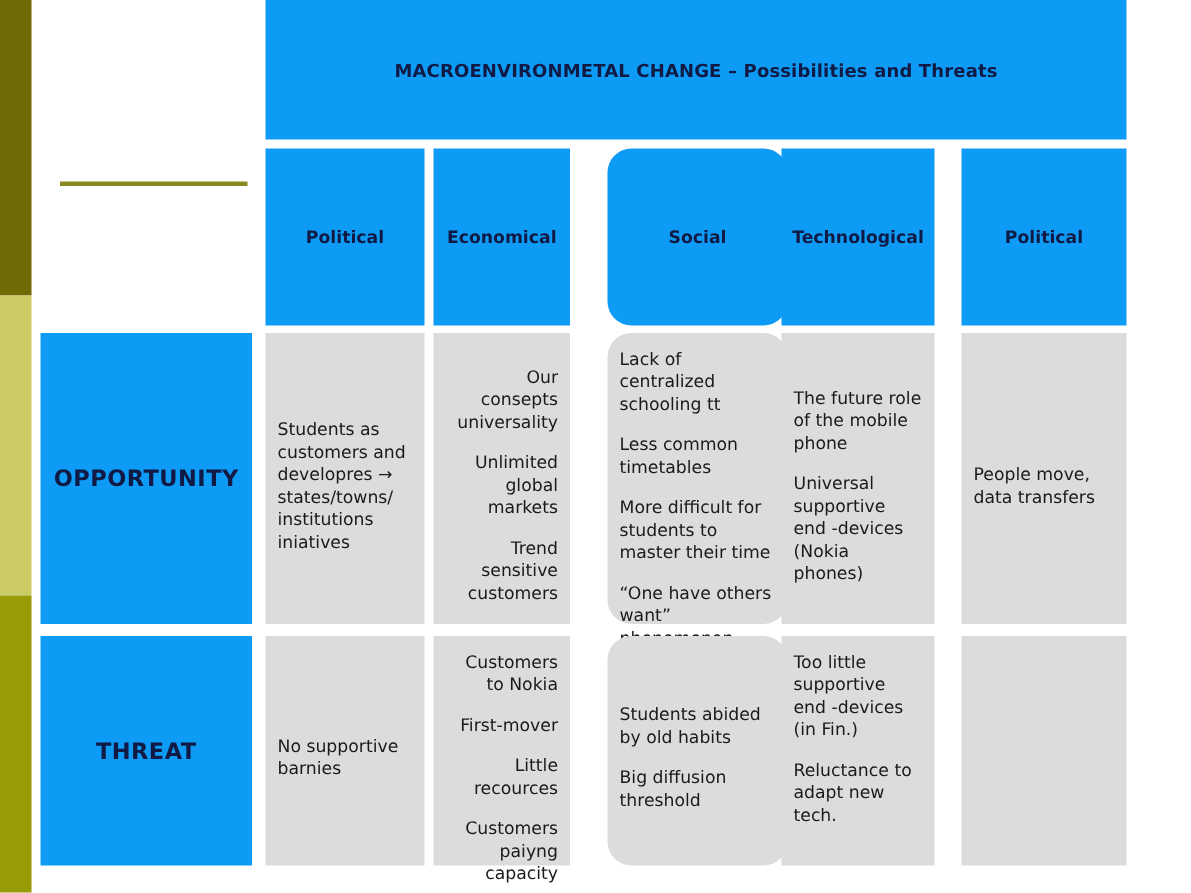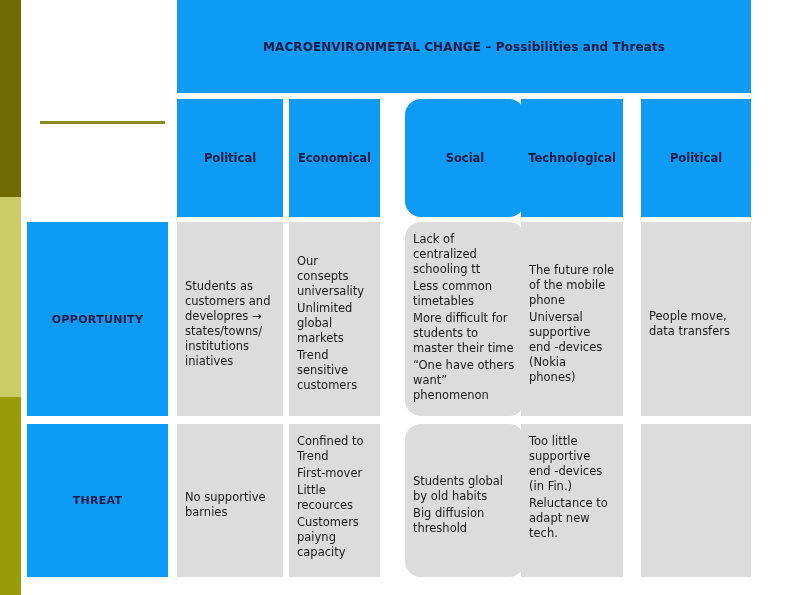--- a/index.html
+++ b/index.html
@@ -78,21 +78,21 @@
     justify-content: center;
     box-sizing: border-box;
   }
 
   .row-label {
     position: absolute;
     left: 27px;
     width: 141px;
     background: #0D9BF5;
     color: #101A44;
-    font-size: 11px;
+    font-size: 15px;
     font-weight: bold;
     letter-spacing: 0.3px;
     display: flex;
     align-items: center;
     justify-content: center;
     box-sizing: border-box;
   }
   #row-label-opportunity { top: 222px; height: 194px; }
   #row-label-threat      { top: 424px; height: 153px; }
 
@@ -105,26 +105,26 @@
     font-size: 11.5px;
     line-height: 15px;
   }
   .row-opp    { top: 222px; height: 194px; }
   .row-threat { top: 424px; height: 153px; }
 
   .data-cell p {
     margin: 0 0 0 0;
   }
   .data-cell p + p {
-    margin-top: 2px;
+    margin-top: 12px;
   }
 
   
   .col-political     { left: 177px; width: 106px; }
-  .col-economical    { left: 289px; width: 91px; }
+  .col-economical    { left: 289px; width: 91px; text-align: right; }
   .col-social        { left: 405px; width: 120px; border-radius: 16px; }
   .col-technological { left: 521px; width: 102px; }
   .col-ecologic      { left: 641px; width: 110px; }
 
   
   .vc { display: flex; flex-direction: column; justify-content: center; }
 </style>
 </head>
 <body>
 
@@ -168,26 +168,26 @@
     <p>Universal supportive end -devices (Nokia phones)</p>
   </div>
 <div class="data-cell row-opp col-ecologic vc">
     <p>People move, data transfers</p>
   </div>
 
 <div class="data-cell row-threat col-political vc">
     <p>No supportive barnies</p>
   </div>
 <div class="data-cell row-threat col-economical">
-    <p>Confined to Trend</p>
+    <p>Customers to Nokia</p>
     <p>First-mover</p>
     <p>Little recources</p>
     <p>Customers paiyng capacity</p>
   </div>
 <div class="data-cell row-threat col-social vc">
-    <p>Students global by old habits</p>
+    <p>Students abided by old habits</p>
     <p>Big diffusion threshold</p>
   </div>
 <div class="data-cell row-threat col-technological">
     <p>Too little supportive end -devices (in Fin.)</p>
     <p>Reluctance to adapt new tech.</p>
   </div>
 <div class="data-cell row-threat col-ecologic"></div>
 
 </body></html>

